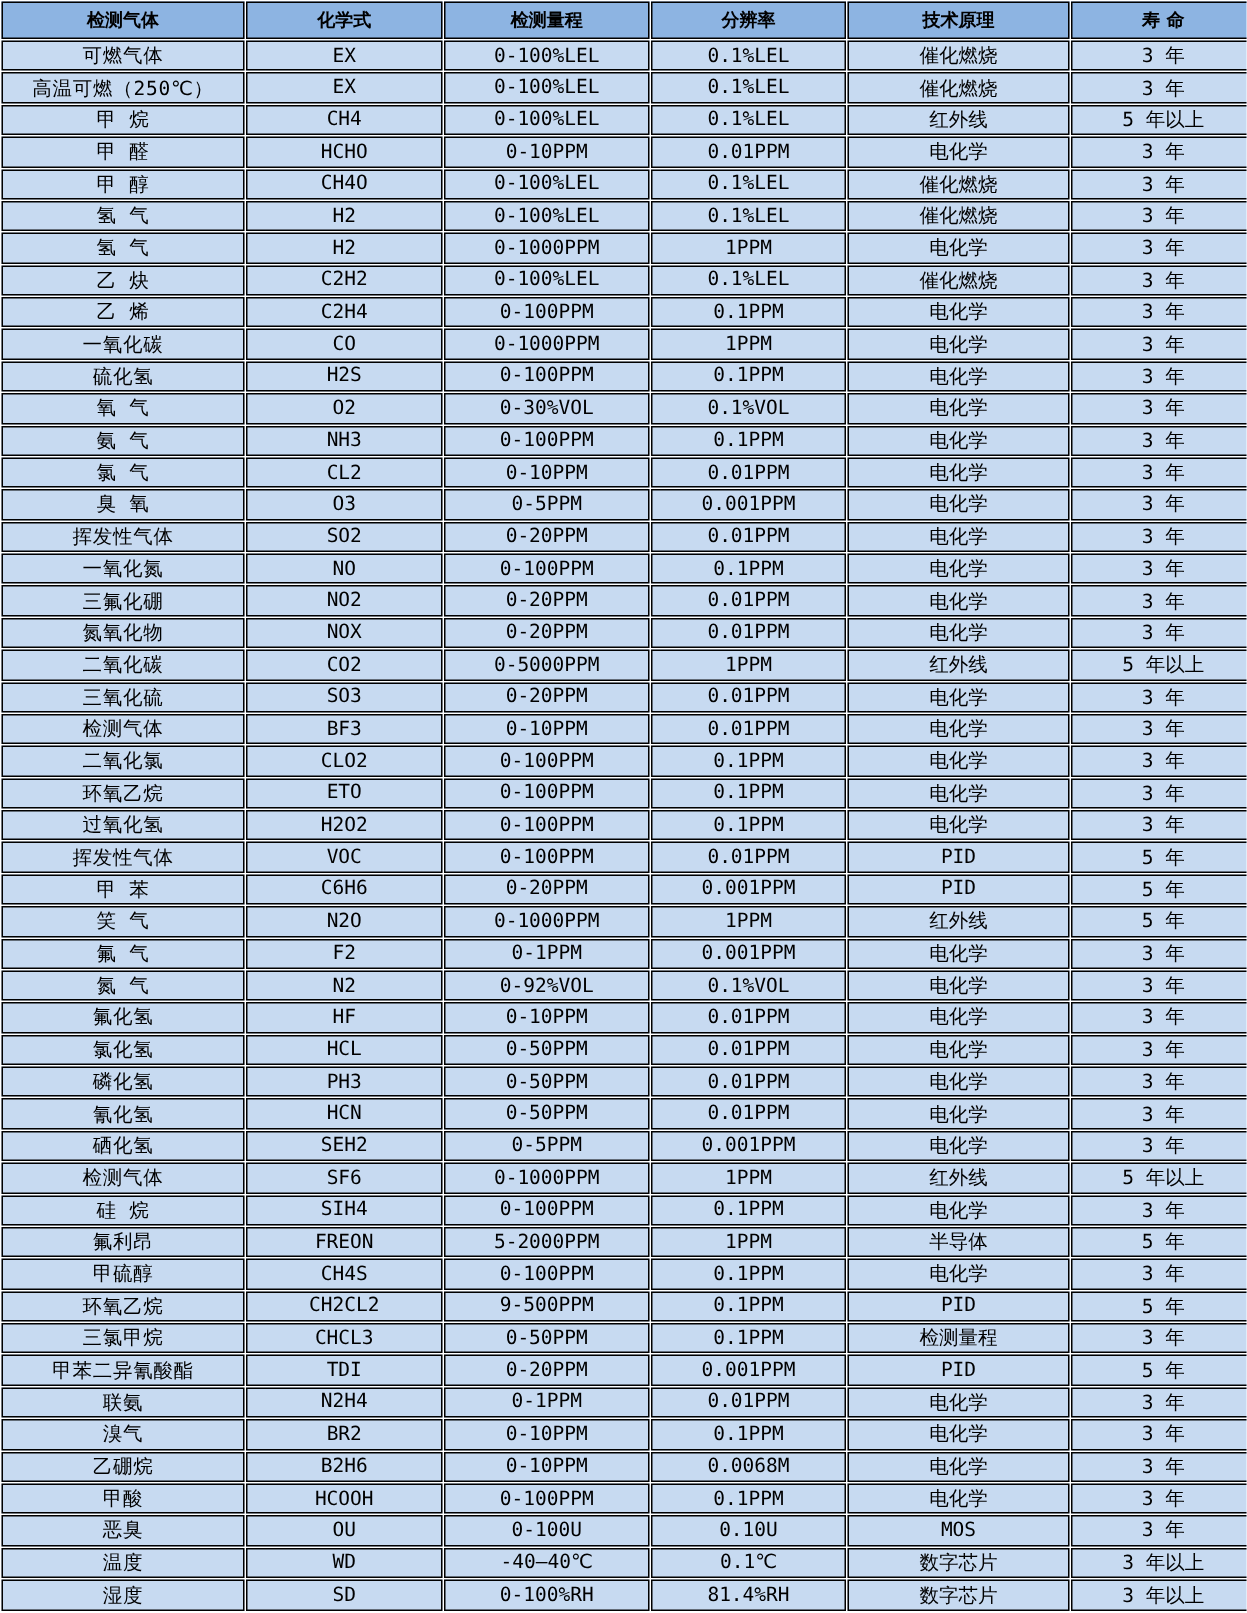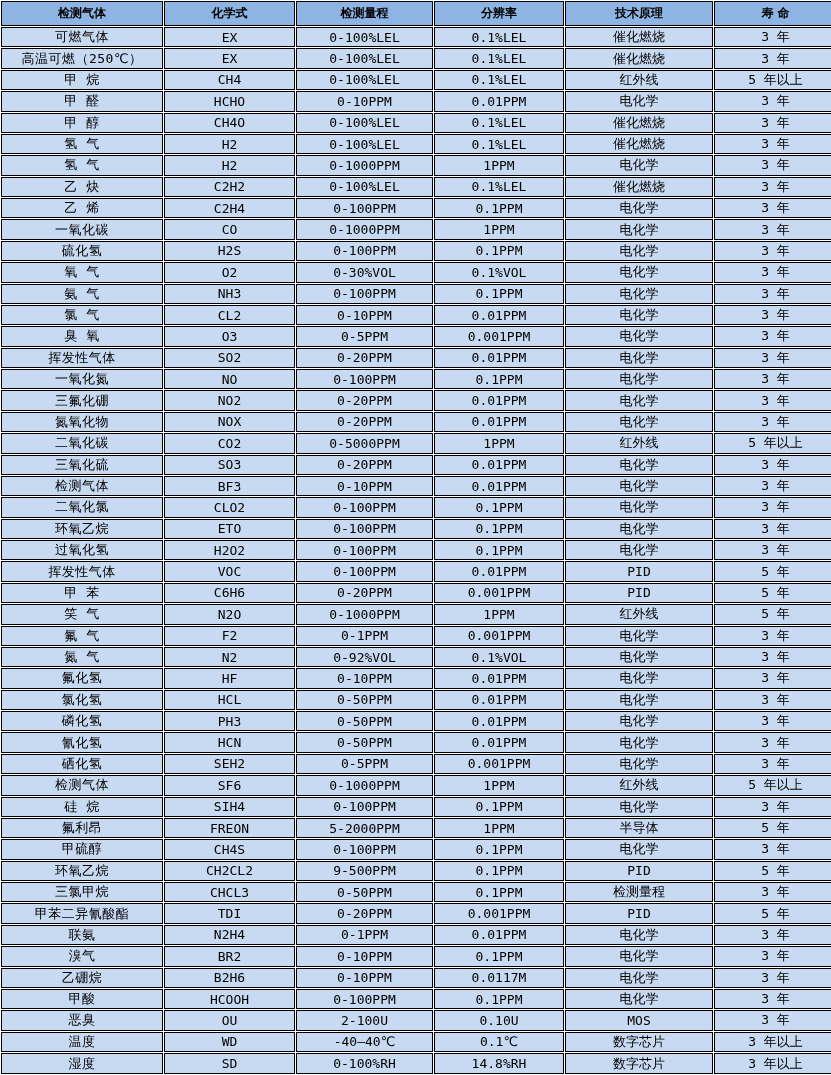--- a/index.html
+++ b/index.html
@@ -415,50 +415,50 @@
         <td class="col-formula">BR2</td>
         <td class="col-range">0-10PPM</td>
         <td class="col-resolution">0.1PPM</td>
         <td class="col-principle">电化学</td>
         <td class="col-lifespan">3 年</td>
       </tr>
       <tr>
         <td class="col-gas">乙硼烷</td>
         <td class="col-formula">B2H6</td>
         <td class="col-range">0-10PPM</td>
-        <td class="col-resolution">0.0117M</td>
+        <td class="col-resolution">0.0068M</td>
         <td class="col-principle">电化学</td>
         <td class="col-lifespan">3 年</td>
       </tr>
       <tr>
         <td class="col-gas">甲酸</td>
         <td class="col-formula">HCOOH</td>
         <td class="col-range">0-100PPM</td>
         <td class="col-resolution">0.1PPM</td>
         <td class="col-principle">电化学</td>
         <td class="col-lifespan">3 年</td>
       </tr>
       <tr>
         <td class="col-gas">恶臭</td>
         <td class="col-formula">OU</td>
-        <td class="col-range">2-100U</td>
+        <td class="col-range">0-100U</td>
         <td class="col-resolution">0.10U</td>
         <td class="col-principle">MOS</td>
         <td class="col-lifespan">3 年</td>
       </tr>
       <tr>
         <td class="col-gas">温度</td>
         <td class="col-formula">WD</td>
         <td class="col-range">-40—40℃</td>
         <td class="col-resolution">0.1℃</td>
         <td class="col-principle">数字芯片</td>
         <td class="col-lifespan">3 年以上</td>
       </tr>
       <tr>
         <td class="col-gas">湿度</td>
         <td class="col-formula">SD</td>
         <td class="col-range">0-100%RH</td>
-        <td class="col-resolution">14.8%RH</td>
+        <td class="col-resolution">81.4%RH</td>
         <td class="col-principle">数字芯片</td>
         <td class="col-lifespan">3 年以上</td>
       </tr>
     </tbody>
 </table>
 
 </body></html>

